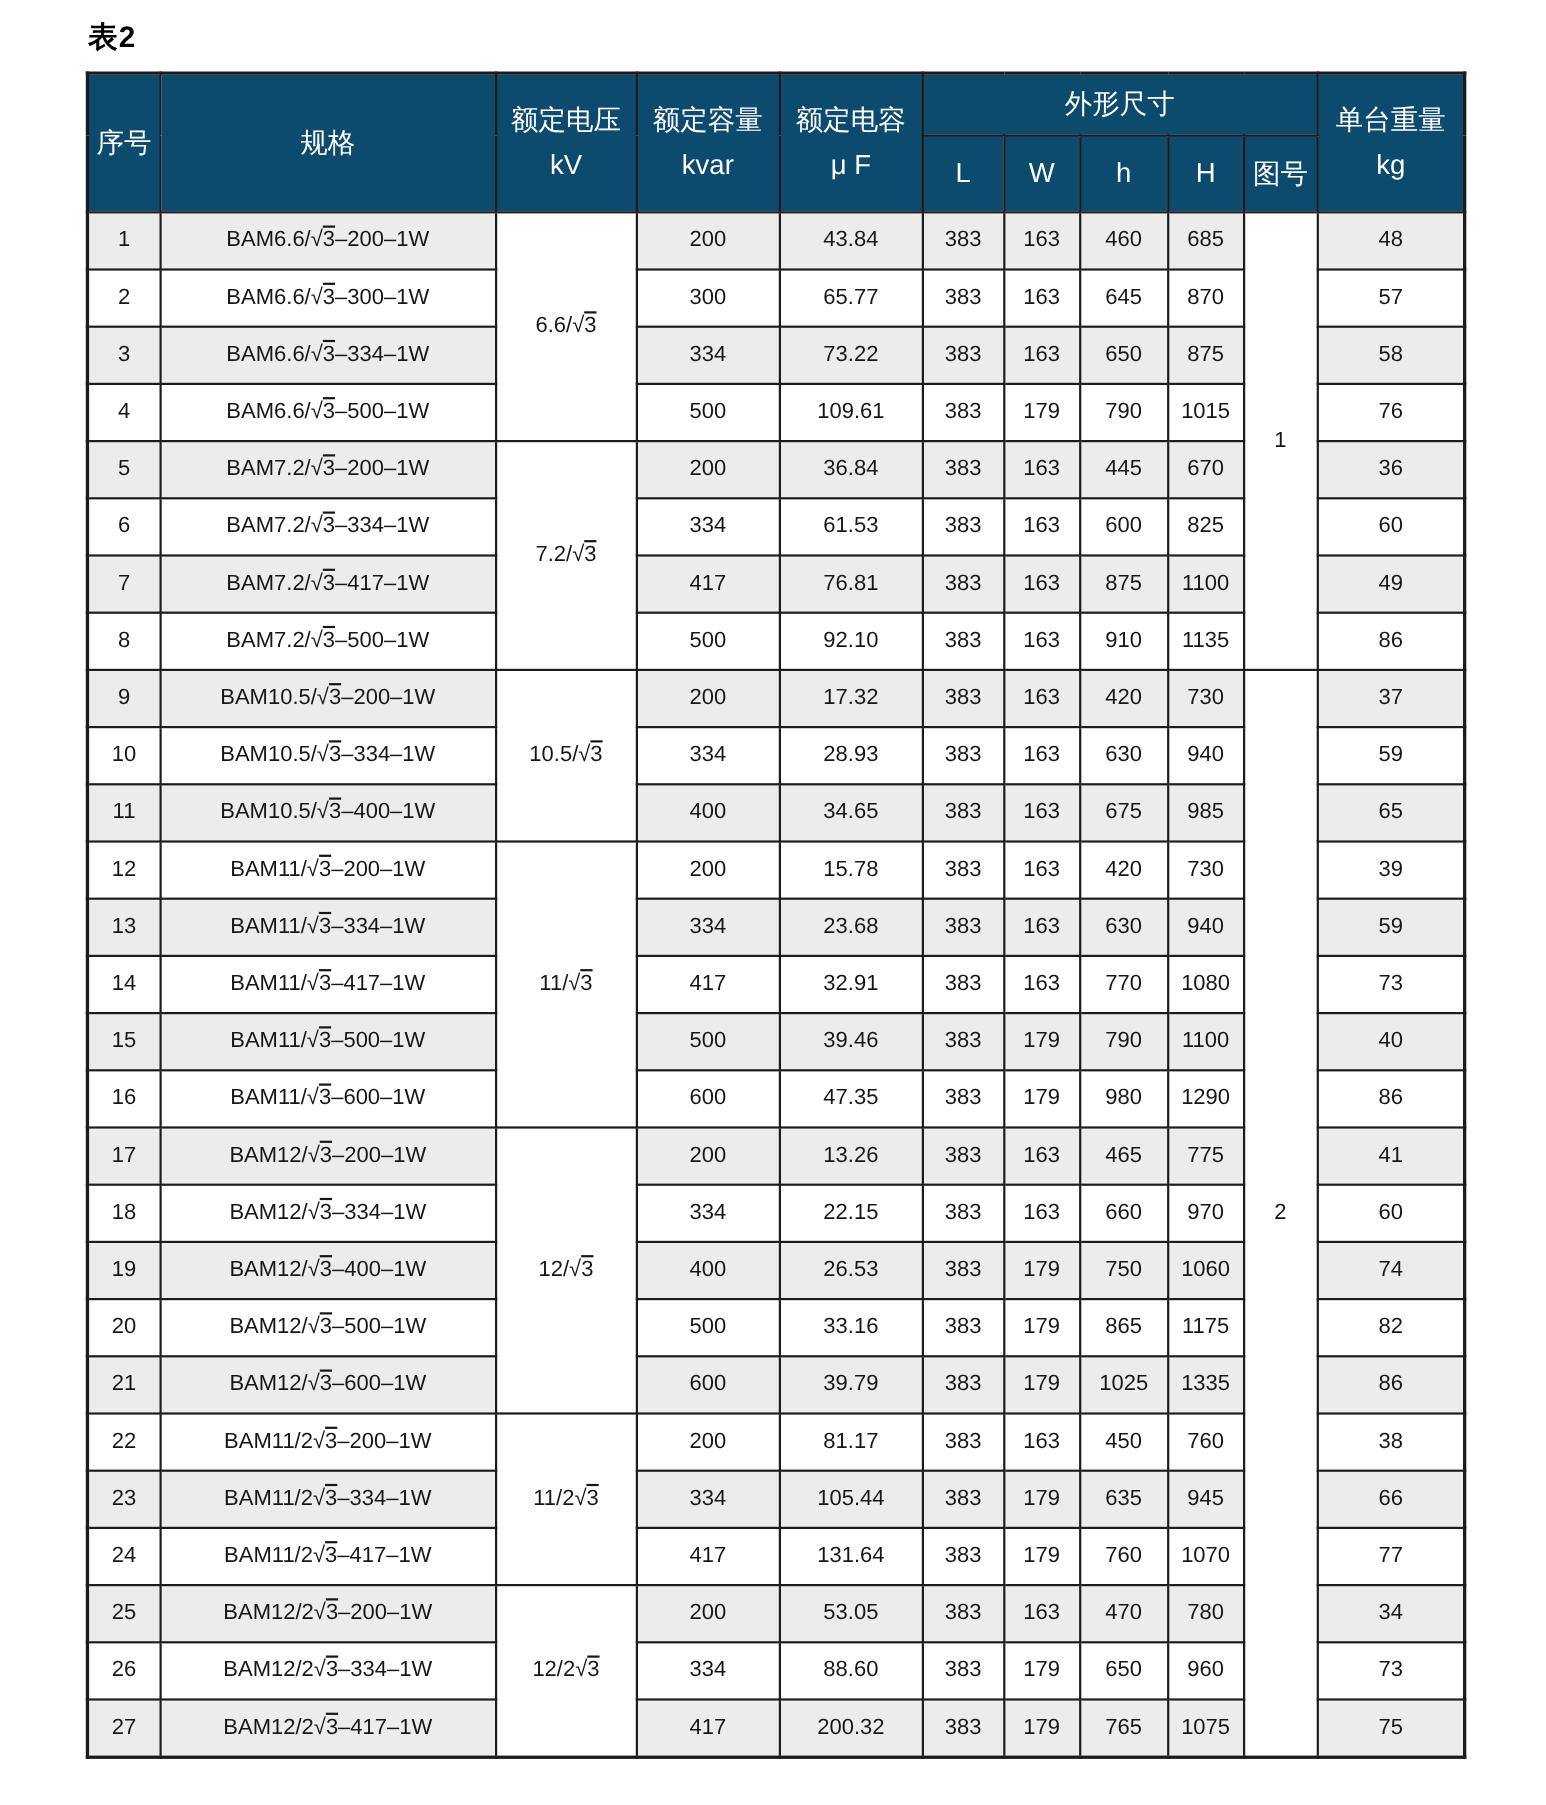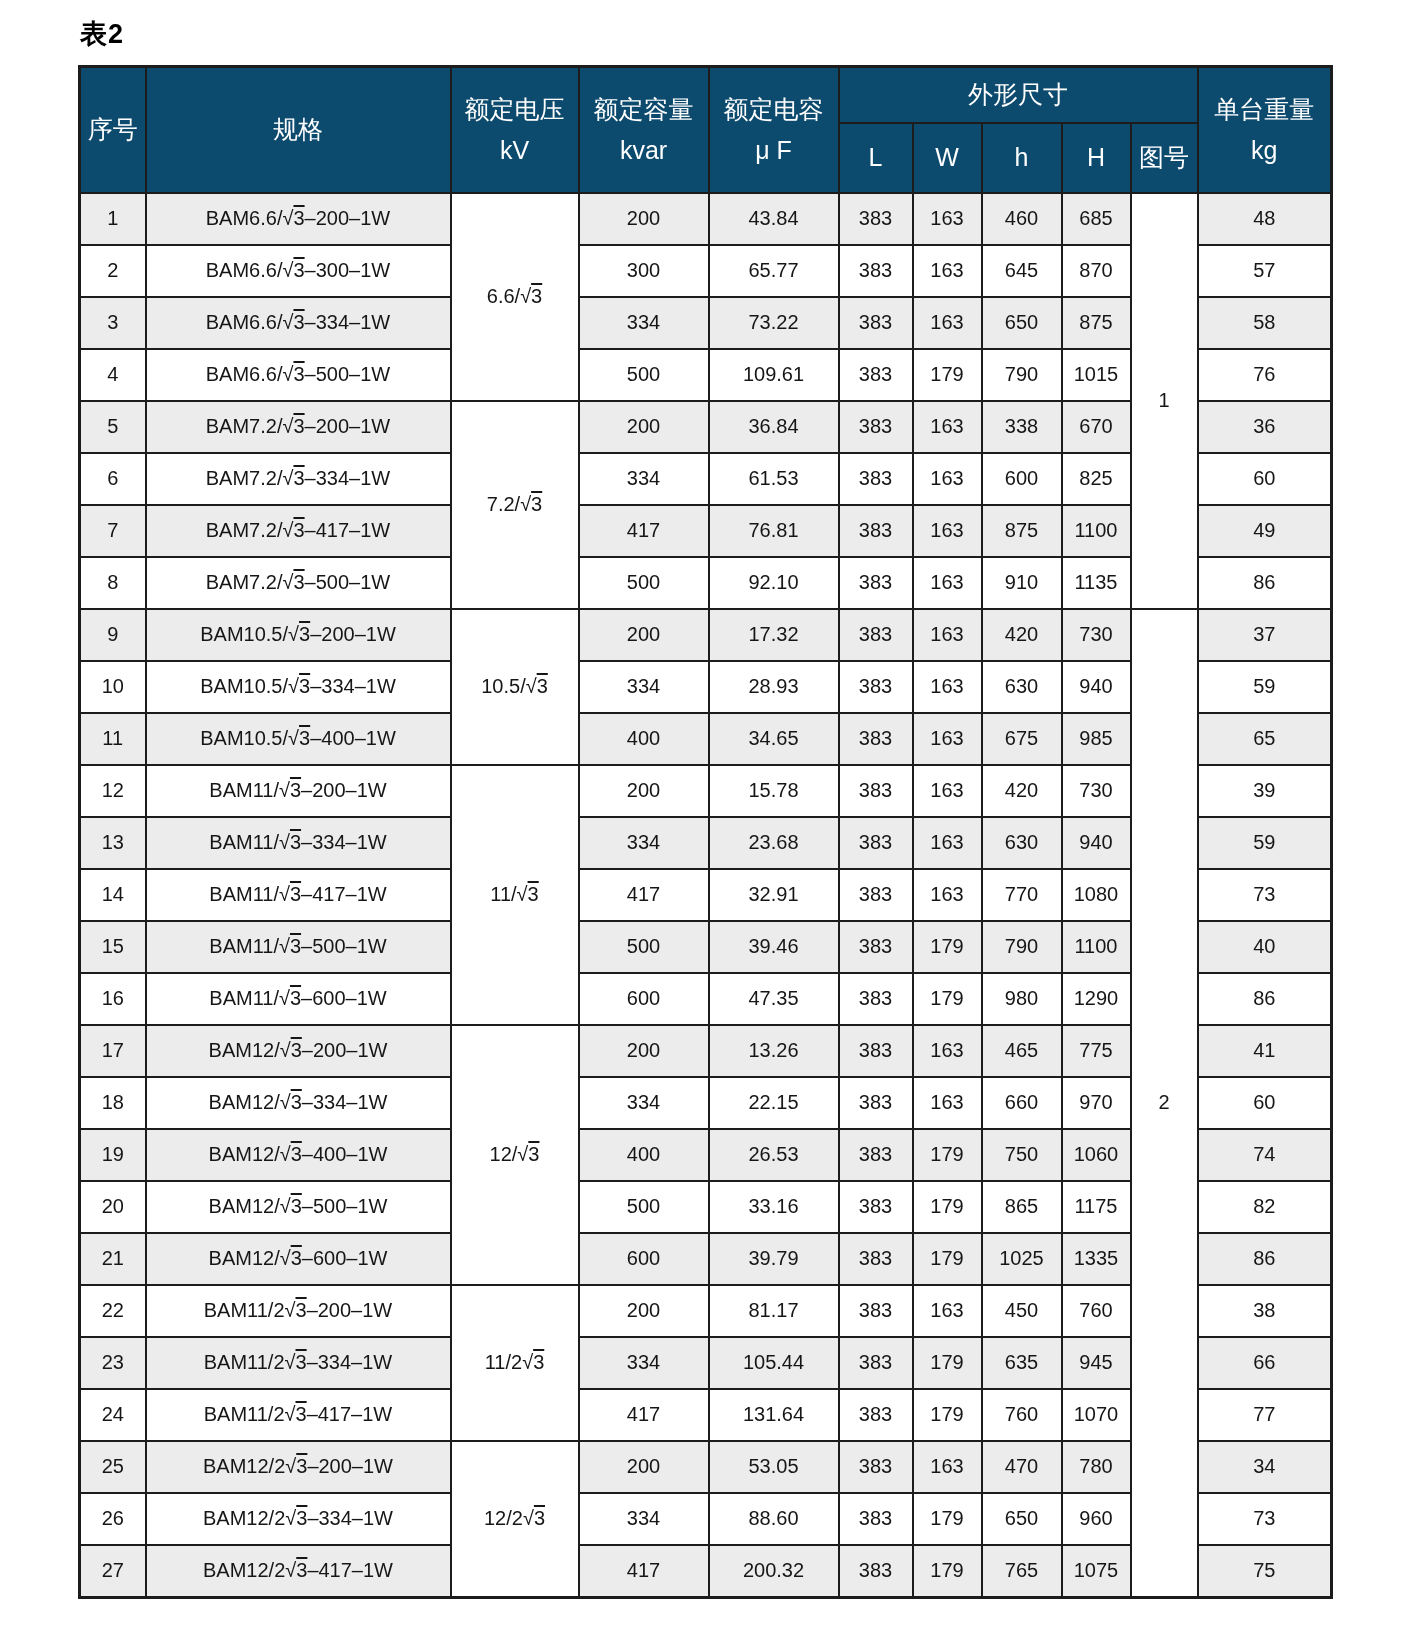--- a/index.html
+++ b/index.html
@@ -137,21 +137,21 @@
           <td>76</td>
         </tr>
         <tr>
           <td class="alt">5</td>
           <td class="alt">BAM7.2/√<span class="rad">3</span>–200–1W</td>
           <td class="merged" rowspan="4">7.2/√<span class="rad">3</span></td>
           <td class="alt">200</td>
           <td class="alt">36.84</td>
           <td class="alt">383</td>
           <td class="alt">163</td>
-          <td class="alt">338</td>
+          <td class="alt">445</td>
           <td class="alt">670</td>
           <td class="alt">36</td>
         </tr>
         <tr>
           <td>6</td>
           <td>BAM7.2/√<span class="rad">3</span>–334–1W</td>
           <td>334</td>
           <td>61.53</td>
           <td>383</td>
           <td>163</td>

